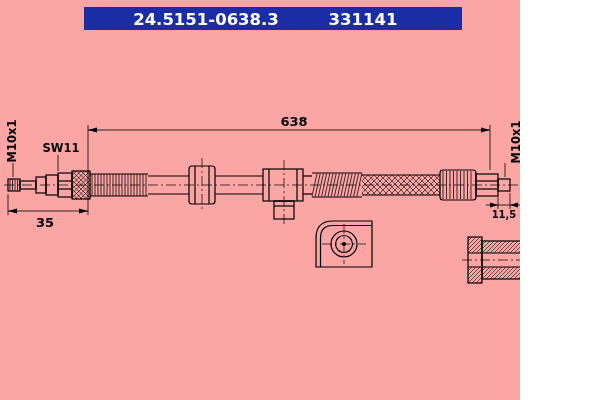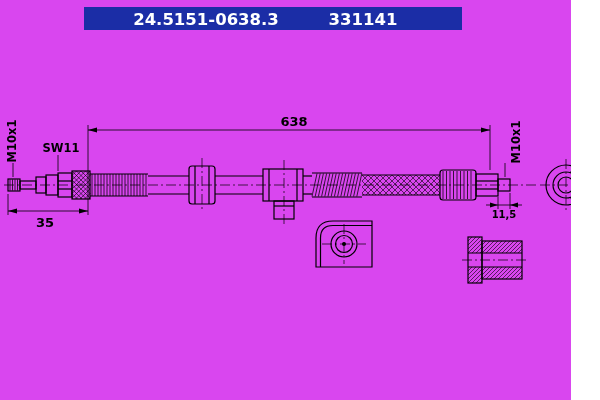--- a/index.html
+++ b/index.html
@@ -1,17 +1,17 @@
 <!DOCTYPE html>
 <html><head>
 <meta charset="utf-8">
 <style>
   html,body{margin:0;padding:0}
   body{width:600px;height:400px;background:#ffffff}
-  .stage{position:relative;width:571px;height:400px;background:#d946ef;overflow:hidden}
+  .stage{position:relative;width:520px;height:400px;background:#fca5a5;overflow:hidden}
   svg{display:block}
   svg text{font-family:"DejaVu Sans","Liberation Sans",sans-serif}
   .hdr{font-size:16.5px;font-weight:bold}
   .dim{font-size:13px;font-weight:bold}
   .dim-sm{font-size:10px;font-weight:bold}
   .lbl{font-size:11.5px;font-weight:bold}
   .s rect,.s line,.s path,.s circle{stroke:#000;stroke-width:1.2;fill:none}
   circle.dot{fill:#000;stroke:none}
   .thin{stroke:#000;stroke-width:0.8;fill:none}
   .ar{fill:#000;stroke:none}

